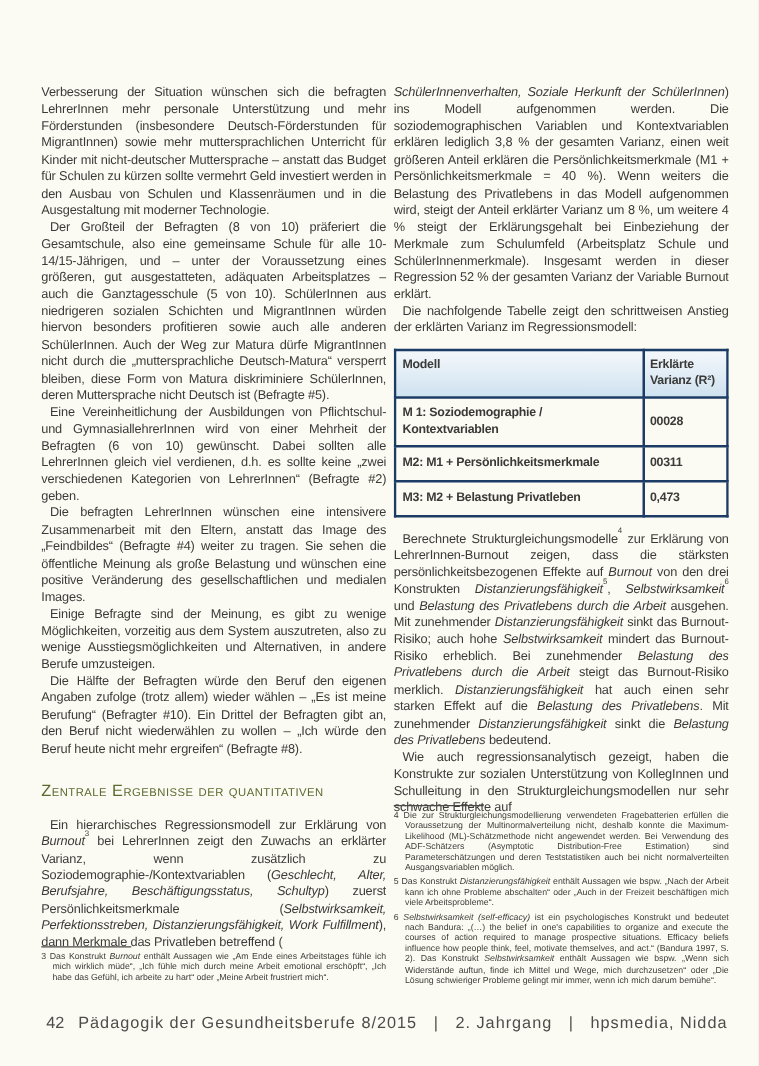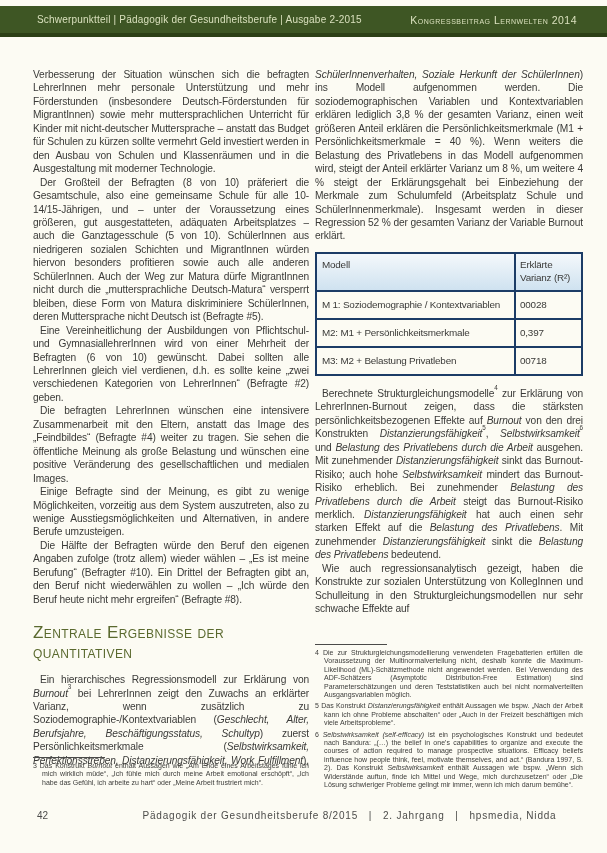--- a/index.html
+++ b/index.html
@@ -25,32 +25,32 @@
     font-size:10.2px; line-height:13.45px; letter-spacing:-0.12px;
     hyphens:auto; overflow:hidden;
   }
   .col-left  { left:33px;  width:276px; height:698px; }
   .col-right { left:315px; width:268px; height:584px; }
   p { margin:0; }
   .ind { text-indent:7px; }
 
   .section-heading {
     margin:17px 0 11px; font-weight:400; color:#5a692e;
-    font-variant:small-caps; font-size:17px; line-height:19.5px;
+    font-variant:small-caps; font-size:13px; line-height:19.5px;
     letter-spacing:0.4px; text-align:left; text-indent:0;
   }
   .hl { display:block; }
 
   
   .model-table {
     width:100%; border-collapse:collapse; margin:9px 0 11px;
     font-size:9.9px; letter-spacing:-0.2px;
   }
   .model-table th, .model-table td {
-    border:2px solid #1c3c66; font-weight:400; text-align:left; color:#3a3a38;
+    border:2px solid #1c3c66; font-weight:700; text-align:left; color:#3a3a38;
   }
   .model-table th {
     background:linear-gradient(180deg,#f4f8fb 0%,#cfe2f0 100%);
     vertical-align:top; padding:4px 5px; height:28px;
   }
   .model-table td { padding:5px 5px; height:16px; vertical-align:middle; }
   .model-table .col2 { width:58px; padding-left:4px; padding-right:3px; }
 
   
   .footnotes {
@@ -61,70 +61,67 @@
   .fn-right { left:315px; top:644px; width:268px; }
   .fn-rule  { width:72px; border-top:1px solid #4a4a48; margin-bottom:4px; }
   .fn { margin:0 0 3px; padding-left:9px; text-indent:-9px; }
 
   sup { font-size:0.62em; line-height:0; position:relative; top:-0.45em; }
   em  { }
 
   
   .pagefooter {
     position:absolute; top:810px; left:37px; right:25px;
-    display:flex; align-items:baseline; font-size:10px; color:#4c4c4a;
+    display:flex; align-items:baseline; font-size:13px; color:#4c4c4a;
   }
   .pageno  { width:80px; }
   .journal { flex:1; text-align:center; letter-spacing:0.8px; white-space:pre; }
 </style>
 </head>
 <body>
 
 <div class="page">
 
-  <header class="topbar">
-    <span class="topbar-left">Schwerpunktteil | Pädagogik der Gesundheitsberufe | Ausgabe 2-2015</span>
-    <span class="topbar-right">Kongressbeitrag Lernwelten 2014</span>
-  </header>
 
   <div class="col col-left">
     <p>Verbesserung der Situation wünschen sich die befragten LehrerInnen mehr personale Unterstützung und mehr Förderstunden (insbesondere Deutsch-Förderstunden für MigrantInnen) sowie mehr muttersprachlichen Unterricht für Kinder mit nicht-deutscher Muttersprache – anstatt das Budget für Schulen zu kürzen sollte vermehrt Geld investiert werden in den Ausbau von Schulen und Klassenräumen und in die Ausgestaltung mit moderner Technologie.</p>
     <p class="ind">Der Großteil der Befragten (8 von 10) präferiert die Gesamtschule, also eine gemeinsame Schule für alle 10-14/15-Jährigen, und – unter der Voraussetzung eines größeren, gut ausgestatteten, adäquaten Arbeitsplatzes – auch die Ganztagesschule (5 von 10). SchülerInnen aus niedrigeren sozialen Schichten und MigrantInnen würden hiervon besonders profitieren sowie auch alle anderen SchülerInnen. Auch der Weg zur Matura dürfe MigrantInnen nicht durch die „muttersprachliche Deutsch-Matura“ versperrt bleiben, diese Form von Matura diskriminiere SchülerInnen, deren Muttersprache nicht Deutsch ist (Befragte #5).</p>
     <p class="ind">Eine Vereinheitlichung der Ausbildungen von Pflichtschul- und GymnasiallehrerInnen wird von einer Mehrheit der Befragten (6 von 10) gewünscht. Dabei sollten alle LehrerInnen gleich viel verdienen, d.h. es sollte keine „zwei verschiedenen Kategorien von LehrerInnen“ (Befragte #2) geben.</p>
     <p class="ind">Die befragten LehrerInnen wünschen eine intensivere Zusammenarbeit mit den Eltern, anstatt das Image des „Feindbildes“ (Befragte #4) weiter zu tragen. Sie sehen die öffentliche Meinung als große Belastung und wünschen eine positive Veränderung des gesellschaftlichen und medialen Images.</p>
     <p class="ind">Einige Befragte sind der Meinung, es gibt zu wenige Möglichkeiten, vorzeitig aus dem System auszutreten, also zu wenige Ausstiegsmöglichkeiten und Alternativen, in andere Berufe umzusteigen.</p>
     <p class="ind">Die Hälfte der Befragten würde den Beruf den eigenen Angaben zufolge (trotz allem) wieder wählen – „Es ist meine Berufung“ (Befragter #10). Ein Drittel der Befragten gibt an, den Beruf nicht wiederwählen zu wollen – „Ich würde den Beruf heute nicht mehr ergreifen“ (Befragte #8).</p>
     <h2 class="section-heading">
       <span class="hl">Zentrale Ergebnisse der quantitativen</span>
     </h2>
     <p class="ind"><span>Ein hierarchisches Regressionsmodell zur Erklärung von </span><em>Burnout</em><sup>3</sup><span> bei LehrerInnen zeigt den Zuwachs an erklärter Varianz, wenn zusätzlich zu Soziodemographie-/Kontextvariablen (</span><em>Geschlecht, Alter, Berufsjahre, Beschäftigungsstatus, Schultyp</em><span>) zuerst Persönlichkeitsmerkmale (</span><em>Selbstwirksamkeit, Perfektionsstreben, Distanzierungsfähigkeit, Work Fulfillment</em><span>), dann Merkmale das Privatleben betreffend (</span></p>
   </div>
 
   <div class="col col-right">
     <p><em>SchülerInnenverhalten, Soziale Herkunft der SchülerInnen</em><span>) ins Modell aufgenommen werden. Die soziodemographischen Variablen und Kontextvariablen erklären lediglich 3,8 % der gesamten Varianz, einen weit größeren Anteil erklären die Persönlichkeitsmerkmale (M1 + Persönlichkeitsmerkmale = 40 %). Wenn weiters die Belastung des Privatlebens in das Modell aufgenommen wird, steigt der Anteil erklärter Varianz um 8 %, um weitere 4 % steigt der Erklärungsgehalt bei Einbeziehung der Merkmale zum Schulumfeld (Arbeitsplatz Schule und SchülerInnenmerkmale). Insgesamt werden in dieser Regression 52 % der gesamten Varianz der Variable Burnout erklärt.</span></p>
+    <p class="ind">Die nachfolgende Tabelle zeigt den schrittweisen Anstieg der erklärten Varianz im Regressionsmodell:</p>
 
     <table class="model-table">
       <thead>
         <tr>
           <th>Modell</th>
           <th class="col2">Erklärte Varianz (R²)</th>
         </tr>
       </thead>
       <tbody>
         <tr>
           <td>M 1: Soziodemographie / Kontextvariablen</td>
           <td class="col2">00028</td>
         </tr>
         <tr>
           <td>M2: M1 + Persönlichkeitsmerkmale</td>
-          <td class="col2">0,397</td>
+          <td class="col2">00311</td>
         </tr>
         <tr>
           <td>M3: M2 + Belastung Privatleben</td>
-          <td class="col2">00718</td>
+          <td class="col2">0,473</td>
         </tr>
       </tbody>
     </table>
 
     <p class="ind"><span>Berechnete Strukturgleichungsmodelle</span><sup>4</sup><span> zur Erklärung von LehrerInnen-Burnout zeigen, dass die stärksten persönlichkeitsbezogenen Effekte auf </span><em>Burnout</em><span> von den drei Konstrukten </span><em>Distanzierungsfähigkeit</em><sup>5</sup><span>, </span><em>Selbstwirksamkeit</em><sup>6</sup><span> und </span><em>Belastung des Privatlebens durch die Arbeit</em><span> ausgehen. Mit zunehmender </span><em>Distanzierungsfähigkeit</em><span> sinkt das Burnout-Risiko; auch hohe </span><em>Selbstwirksamkeit</em><span> mindert das Burnout-Risiko erheblich. Bei zunehmender </span><em>Belastung des Privatlebens durch die Arbeit</em><span> steigt das Burnout-Risiko merklich. </span><em>Distanzierungsfähigkeit</em><span> hat auch einen sehr starken Effekt auf die </span><em>Belastung des Privatlebens</em><span>. Mit zunehmender </span><em>Distanzierungsfähigkeit</em><span> sinkt die </span><em>Belastung des Privatlebens</em><span> bedeutend.</span></p>
     <p class="ind"><span>Wie auch regressionsanalytisch gezeigt, haben die Konstrukte zur sozialen Unterstützung von KollegInnen und Schulleitung in den Strukturgleichungsmodellen nur sehr schwache Effekte auf </span></p>
   </div>
 
   <div class="footnotes fn-left">
     <div class="fn-rule"></div>

